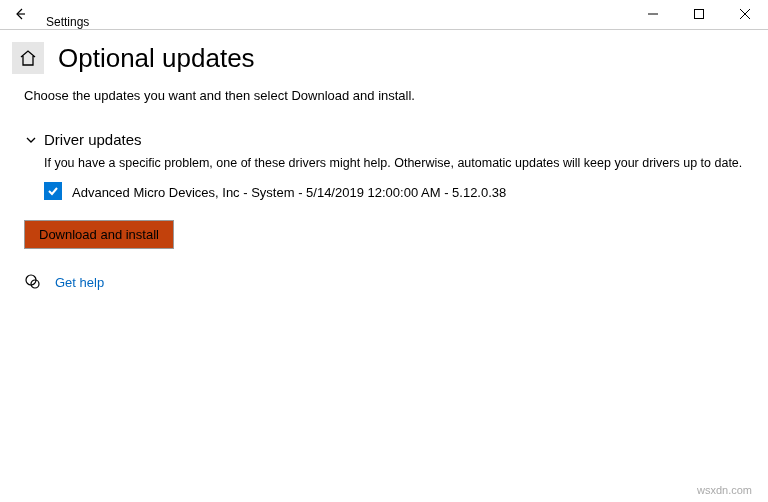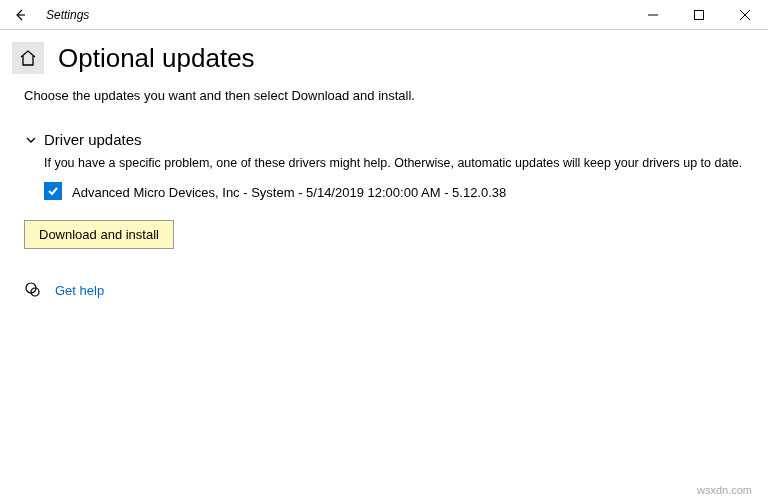--- a/index.html
+++ b/index.html
@@ -9,23 +9,22 @@
       color: #000;
       background: #fff;
       width: 768px;
       height: 502px;
       overflow: hidden;
       position: relative;
     }
     .titlebar {
       height: 30px;
       display: flex;
-      align-items: center;
+      align-items: flex-end;
       border-bottom: 1px solid #ccc;
-      font-style: italic;
     }
     .back-btn {
       width: 40px; height: 30px; display: flex; align-items: center; justify-content: center;
       font-size: 14px;
     }
     .title-text { font-size: 12px; margin-left: 6px; }
     .win-controls { margin-left: auto; display: flex; }
     .win-btn { width: 46px; height: 30px; display: flex; align-items: center; justify-content: center; font-size: 12px; }
     .win-btn svg { stroke: #000; }
     .header {
@@ -44,21 +43,21 @@
     .chevron { width: 14px; display: flex; align-items: center; justify-content: center; margin-right: 6px; }
     .section-title { font-size: 15px; }
     .section-desc { font-size: 12.5px; margin-left: 20px; margin-bottom: 12px; }
     .driver-row { display: flex; align-items: flex-end; margin-left: 20px; margin-bottom: 20px; }
     .checkbox {
       width: 18px; height: 18px; background: #0078d7; display: flex; align-items: center; justify-content: center; margin-right: 10px;
     }
     .checkbox svg { stroke: #fff; }
     .driver-label { font-size: 13px; }
     .download-btn {
-      display: inline-block; padding: 6px 14px; background: #fef9c3; border: 1px solid #999; font-size: 13px; margin-bottom: 32px;
+      display: inline-block; padding: 6px 14px; background: #c2410c; border: 1px solid #999; font-size: 13px; margin-bottom: 24px;
     }
     .help-row { display: flex; align-items: center; gap: 15px; }
     .help-link { color: #0067c0; font-size: 13px; }
     .watermark {
       position: absolute; bottom: 6px; right: 16px; font-size: 11px; color: #aaa;
     }
   </style>
 </head>
 <body>
 

